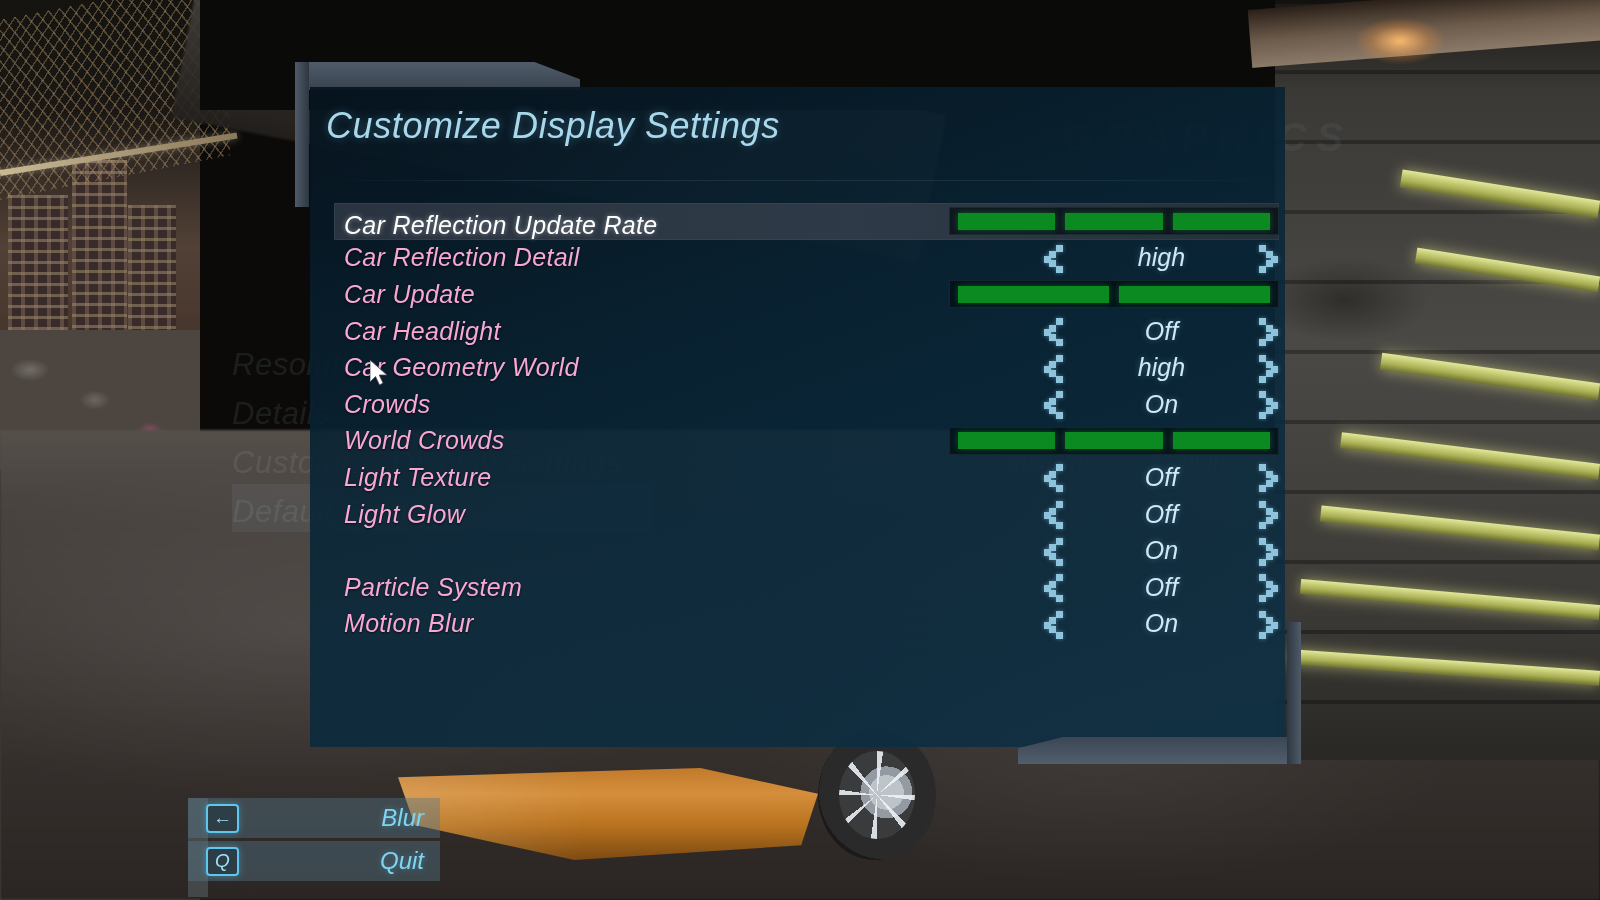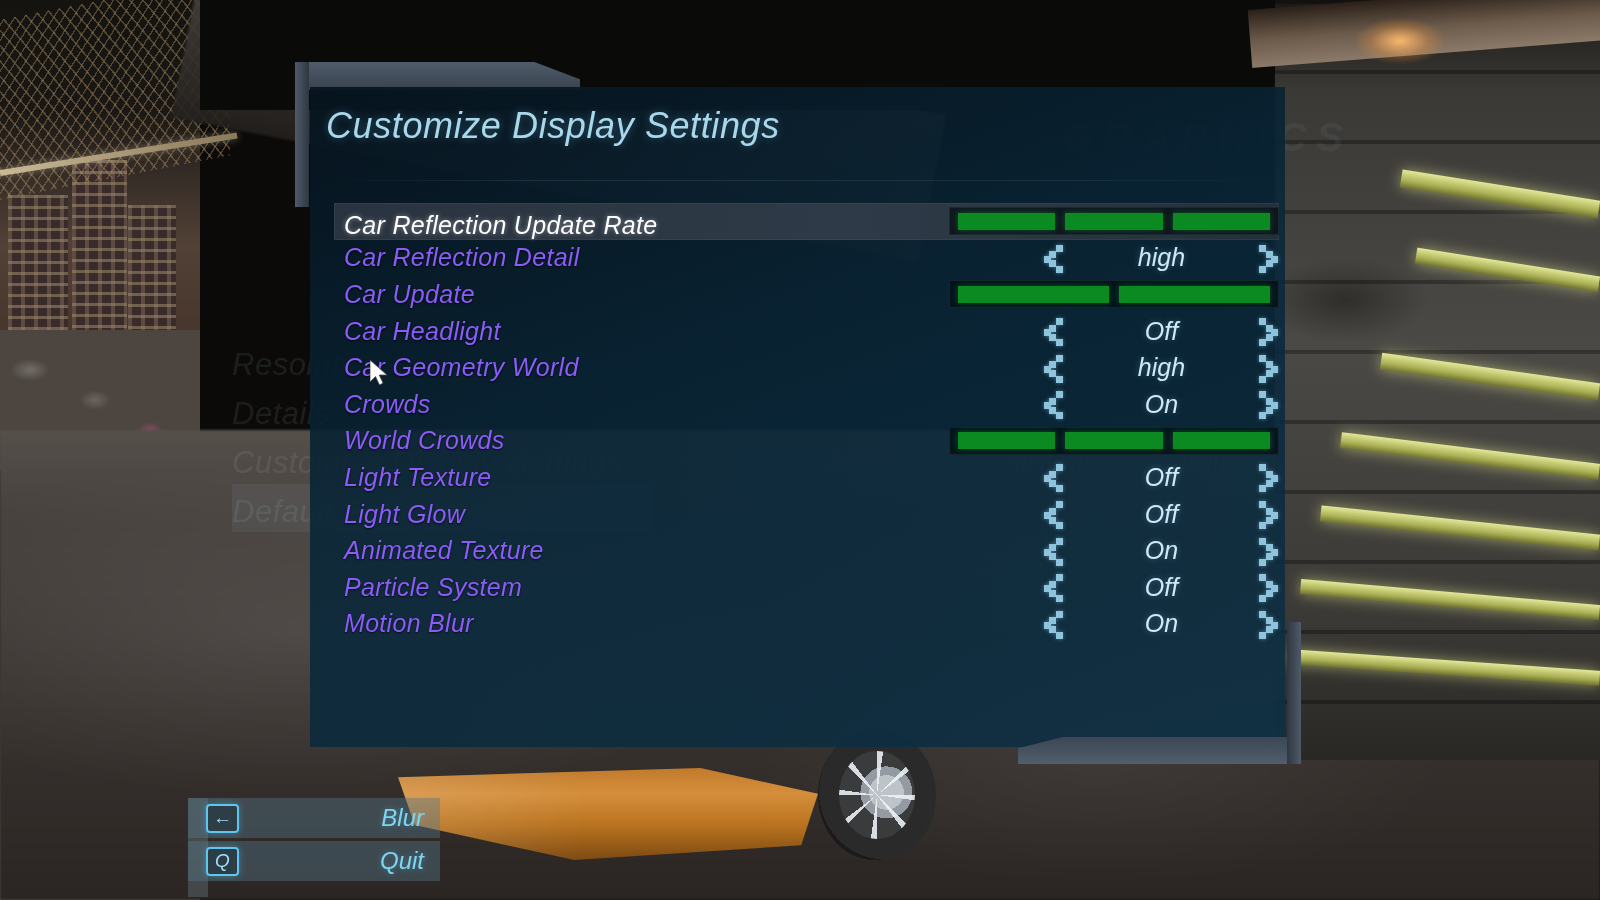--- a/index.html
+++ b/index.html
@@ -106,21 +106,21 @@
 
   
   #title { position:absolute; left:326px; top:105px; font-style:italic; font-size:36px;
            color:#a9d8ec; letter-spacing:.6px; text-shadow:0 0 8px rgba(120,200,235,.35); }
   .title-underline { position:absolute; left:326px; top:180px; width:945px; height:1px;
                      background:linear-gradient(90deg, rgba(150,200,225,.0), rgba(150,200,225,.13) 20%, rgba(150,200,225,.10) 80%, rgba(150,200,225,0)); }
 
   
   #rows { position:absolute; left:334px; top:203px; width:945px; }
   .row { position:relative; height:36.6px; display:flex; align-items:center; }
-  .row .lbl { font-style:italic; font-size:25px; color:#8b5cf6; letter-spacing:.3px;
+  .row .lbl { font-style:italic; font-size:25px; color:#f9a8d4; letter-spacing:.3px;
               text-shadow:0 1px 2px rgba(0,0,0,.65); padding-left:10px; white-space:nowrap; }
   .row.selected { background:linear-gradient(90deg,#2a3440 0%,#2e3a47 55%,#243039 100%);
                   box-shadow:inset 0 0 0 1px rgba(130,160,185,.10);align-items:flex-end; }
   .row.selected .lbl { color:#ffffff; text-shadow:0 0 5px rgba(255,255,255,.45); }
 
   
   .ctl { position:absolute; right:0; top:0; width:235px; height:100%; display:flex;
          align-items:center; justify-content:space-between; }
   .chev { width:22px; height:26px; position:relative; flex:0 0 auto; }
   .chev i { position:absolute; width:7px; height:7px; background:#8fc4dd; display:block;
@@ -354,21 +354,20 @@
         <div class="chev right">
           <i></i>
           <i></i>
           <i></i>
           <i></i>
           <i></i>
         </div>
       </div>
     </div>
     <div class="row">
-      <div class="lbl">Animated Texture</div>
       <div class="ctl">
         <div class="chev left">
           <i></i>
           <i></i>
           <i></i>
           <i></i>
           <i></i>
         </div>
         <div class="val">On</div>
         <div class="chev right">

